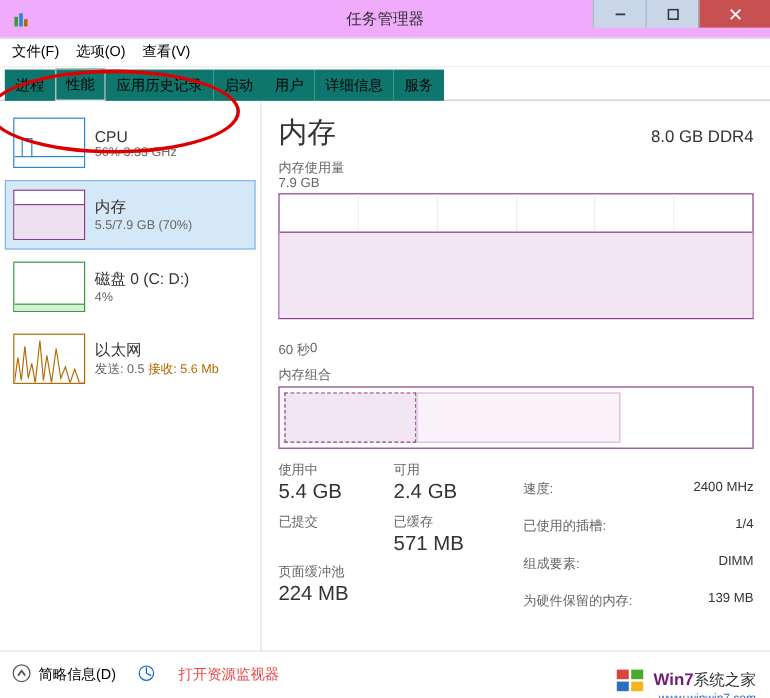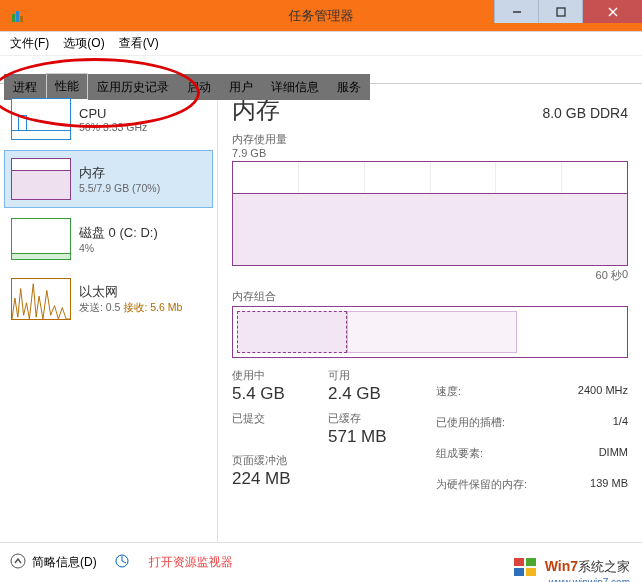--- a/index.html
+++ b/index.html
@@ -1,30 +1,30 @@
 <!DOCTYPE html>
 <html><head>
 <meta charset="utf-8">
 <style>
   * { box-sizing: border-box; margin: 0; padding: 0; font-family: "Microsoft YaHei", "Segoe UI", sans-serif; }
   body { background: #fff; width: 642px; height: 582px; overflow: hidden; position: relative; }
   
-  .titlebar { height: 32px; background: #f97316; border-bottom: 1px solid #d8d8d8; display: flex; align-items: center; position: relative; }
+  .titlebar { height: 32px; background: #f0abfc; border-bottom: 1px solid #d8d8d8; display: flex; align-items: center; position: relative; }
   .titlebar .icon { width: 20px; height: 20px; margin-left: 8px; display: inline-flex; align-items: center; justify-content: center; }
   .titlebar .title { position: absolute; left: 50%; transform: translateX(-50%); font-size: 13px; color: #333; }
   .window-controls { position: absolute; right: 0; top: 0; display: flex; }
   .window-controls .btn { width: 44px; height: 23px; display: flex; align-items: center; justify-content: center; background: #c8d6e8; border-left: 1px solid #a8b8cc; font-size: 12px; }
   .window-controls .btn.close { background: #c75050; width: 60px; color: #fff; }
   .window-controls .btn svg { display: block; }
 
   .menubar { height: 24px; display: flex; align-items: center; padding: 0 4px; font-size: 12px; gap: 2px; border-bottom: 1px solid #eee; }
   .menubar .menu-item { padding: 2px 6px; cursor: default; }
 
   .tabs { height: 28px; display: flex; align-items: flex-end; padding: 0 4px; font-size: 12px; border-bottom: 1px solid #ccc; }
-  .tabs .tab { padding: 4px 8px; border: 1px solid transparent; border-bottom: none; cursor: default; position: relative; top: 17px; background: #737373; }
+  .tabs .tab { padding: 4px 8px; border: 1px solid transparent; border-bottom: none; cursor: default; position: relative; top: 1px; background: #0f766e; }
   .tabs .tab.active { border-color: #ccc; border-bottom: 1px solid #fff; }
 
   .body { display: flex; height: calc(100% - 32px - 24px - 28px - 40px); }
   
   .sidebar { width: 218px; border-right: 1px solid #e0e0e0; overflow: hidden; padding-top: 4px; }
   .side-item { height: 58px; display: flex; align-items: center; padding: 4px 6px; border: 1px solid transparent; margin: 2px 4px; position: relative; }
   .side-item.selected { background: #d5e8f8; border: 1px solid #7bb6ec; }
   .side-thumb { width: 60px; height: 42px; border: 1px solid #2788d6; background: #fff; margin-right: 8px; position: relative; overflow: hidden; }
   .side-thumb.green { border-color: #3a9b3a; }
   .side-thumb.orange { border-color: #b36b00; }
@@ -37,39 +37,39 @@
   .circle-annotation { position: absolute; border: 3px solid #d00; border-radius: 50%; pointer-events: none; }
 
   .main { flex: 1; padding: 10px 14px 4px 14px; overflow: hidden; }
   .main-header { display: flex; justify-content: space-between; align-items: baseline; }
   .main-title { font-size: 24px; color: #333; font-weight: 300; }
   .main-right { font-size: 14px; color: #333; }
   .chart-label-row { display: flex; justify-content: space-between; font-size: 11px; color: #666; margin-top: 6px; flex-direction: column; }
   .big-chart { height: 105px; border: 1px solid #8b3d8b; background: #fff; margin-top: 2px; position: relative; }
   .big-chart .grid-v { position: absolute; top:0; bottom:0; width:1px; background:#eee; }
   .big-chart .fill { position: absolute; left:0; right:0; bottom:0; height:70%; background: #f2e6f2; border-top: 1px solid #8b3d8b; }
-  .axis-row { display: flex; justify-content: flex-end; font-size: 11px; color: #666; margin-top: 2px; }
+  .axis-row { display: flex; justify-content: flex-start; font-size: 11px; color: #666; margin-top: 18px; }
   .small-chart { height: 52px; border: 1px solid #8b3d8b; background: #fff; margin-top: 2px; position: relative; overflow: hidden; }
   .small-chart .inner-border { position: absolute; top: 4px; left: 4px; bottom: 4px; width: 110px; border: 1.5px dashed #8b3d8b; background: #f2e6f2; }
   .small-chart .inner2 { position:absolute; left: 114px; top:4px; bottom:4px; width: 170px; background: #f9f3f9; border: 1px solid #d8b8d8; }
 
   .stats { display: flex; margin-top: 10px; font-size: 11px; }
   .stats-left { display: grid; grid-template-columns: 96px 96px; }
   .stat { margin-bottom: 6px; }
   .stat .lbl { color: #666; font-size: 11px; }
   .stat .val { color: #333; font-size: 17px; margin-top: 1px; }
   .stats-right { flex: 1; margin-left: 12px; }
   .stat-row { display: flex; justify-content: space-between; font-size: 11px; color: #333; margin-bottom: 4px; margin-top: 16px; }
   .stat-row .k { color: #666; }
 
   .footer { height: 40px; border-top: 1px solid #e0e0e0; display: flex; align-items: center; padding: 0 10px; font-size: 12px; position: relative; }
   .footer .toggle { display: flex; align-items: center; gap: 6px; cursor: default; }
   .footer .link { color: #ef4444; margin-left: 18px; display: flex; align-items: center; gap: 20px; cursor: pointer; }
   .watermark { position: absolute; right: 12px; bottom: 4px; font-size: 12px; display: flex; align-items: center; gap: 6px; color: #333; }
-  .watermark .b1 { color: #c2410c; font-weight: bold; font-size: 14px; }
+  .watermark .b1 { color: #701a75; font-weight: bold; font-size: 14px; }
   .watermark .b3 { color: #333; font-size: 13px; }
   .watermark .sub { color: #3a6fb7; font-size: 10px; position: absolute; right: 0; bottom: -10px; }
 
   .thumb-line-cpu { position:absolute; left:0; right:0; bottom:20%; border-top:1px solid #2788d6; }
   .thumb-peak { position:absolute; left:10%; right:75%; bottom:20%; height:16px; border-left:1px solid #2788d6; border-top:1px solid #2788d6; border-right:1px solid #2788d6; }
   .thumb-line-mem { position:absolute; left:0; right:0; bottom:70%; border-top:1px solid #8b3d8b; }
   .thumb-area-mem { position:absolute; left:0; right:0; bottom:0; height:70%; background:#efe0ef; }
   .thumb-disk { position:absolute; left:0; right:0; bottom:0; height:6px; background:#d6f0d6; border-top:1px solid #3a9b3a; }
   .thumb-net { position:absolute; left:0; bottom:0; width:100%; height:100%; }
 </style>

